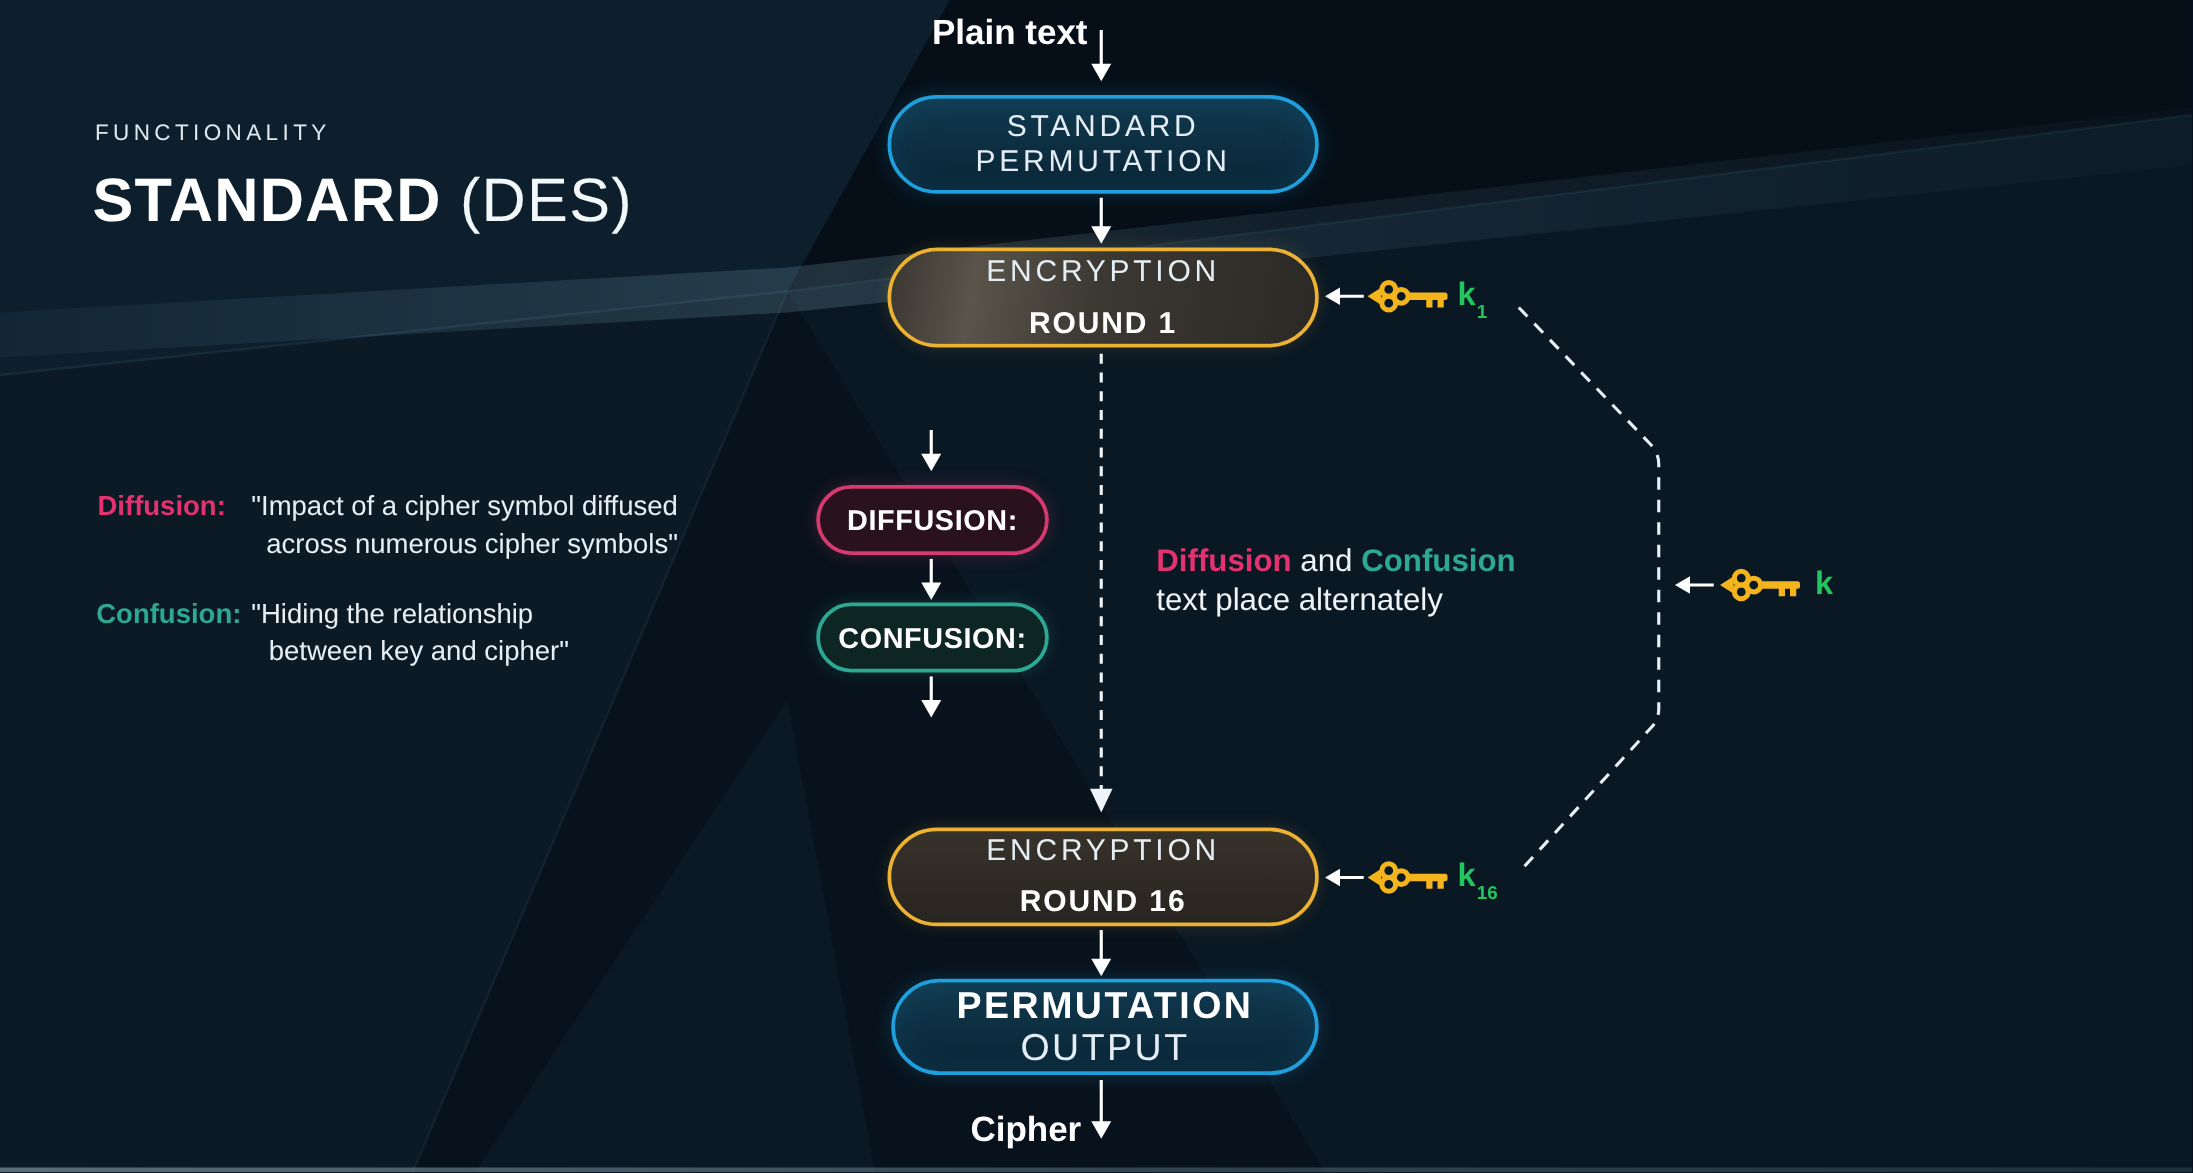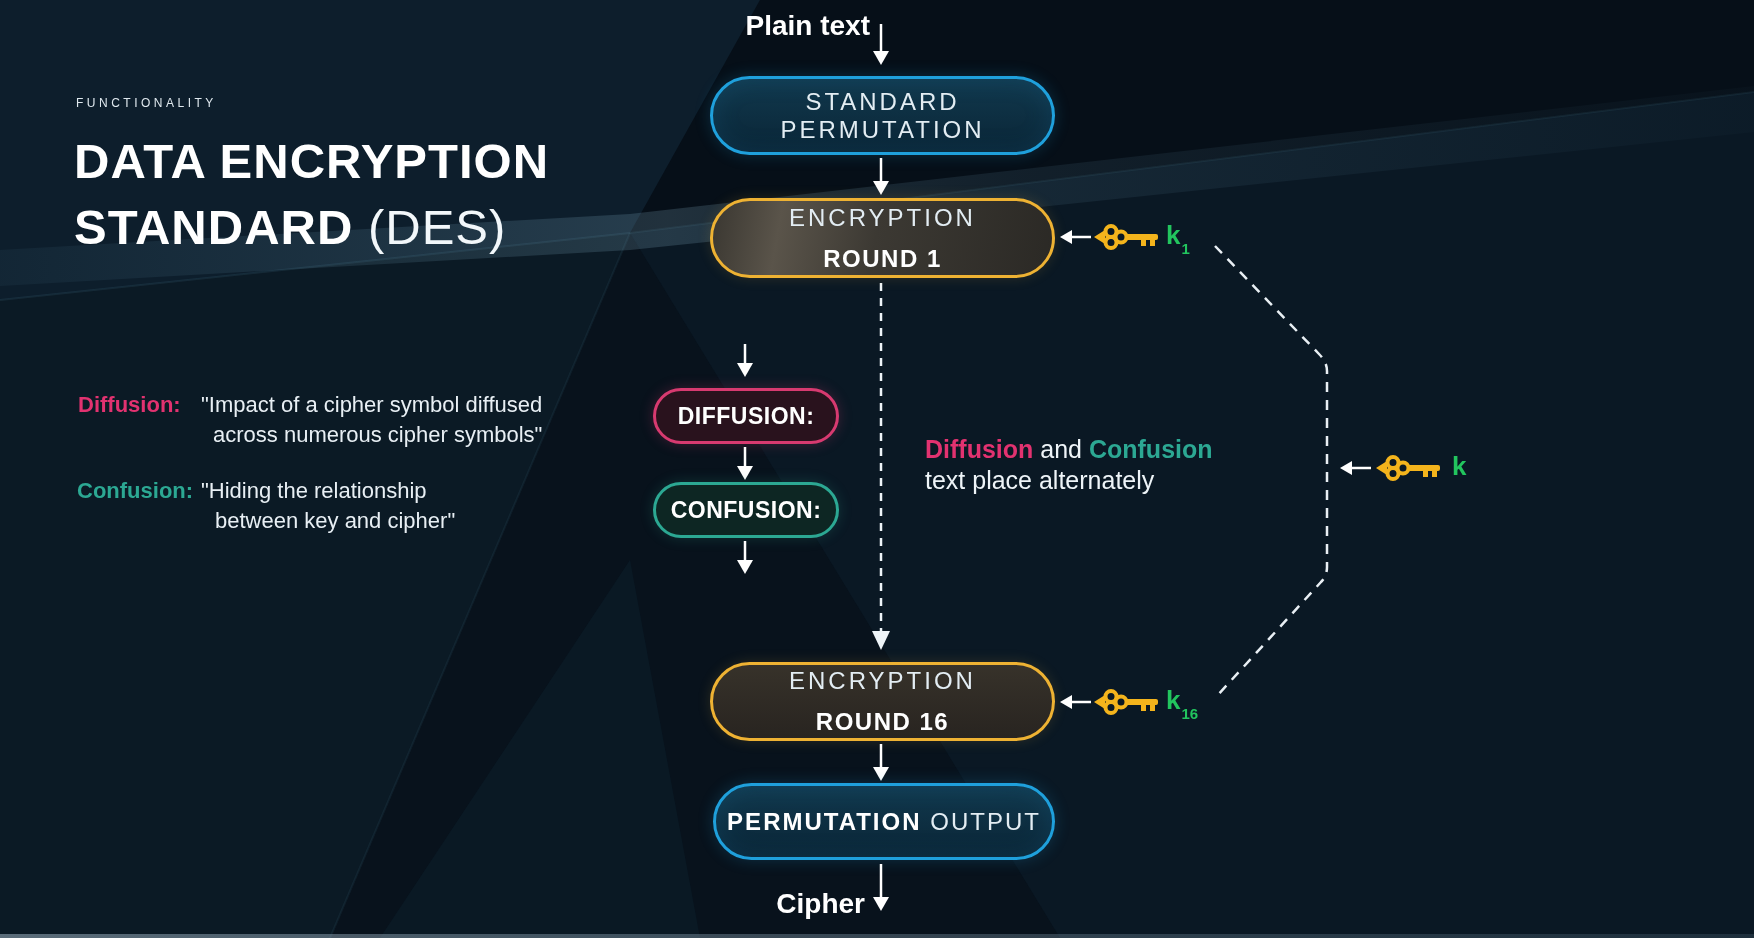--- a/index.html
+++ b/index.html
@@ -7,21 +7,21 @@
     position:relative;width:1754px;height:938px;overflow:hidden;
     background:#0b1722;
     font-family:"Liberation Sans","DejaVu Sans",sans-serif;
     color:#eef4f8;
   }
   .abs{position:absolute;}
   #bg{position:absolute;left:0;top:0;width:1754px;height:938px;}
 
   
   .eyebrow{
-    left:76px;top:96px;font-size:12px;letter-spacing:3.5px;
+    left:76px;top:96px;font-size:18px;letter-spacing:3.5px;
     font-weight:400;color:#dfe8ee;
   }
   .title{
     left:74px;top:128px;font-size:49px;line-height:66px;
     font-weight:700;color:#ffffff;letter-spacing:1px;white-space:nowrap;
   }
   .title .light{font-weight:300;color:#f2f7fa;}
 
   
   .flowbox{
@@ -105,21 +105,20 @@
     <g>
       <line x1="881" y1="283" x2="881" y2="632" stroke="#eef4f8" stroke-width="2.5" stroke-dasharray="8 7"></line>
       <polygon points="872,631 890,631 881,650" fill="#eef4f8"></polygon>
     </g>
 
     <path d="M1215,246 L1319,354 Q1327,362 1327,371 L1327,567 Q1327,576 1321,582 L1216,697" fill="none" stroke="#e9eff4" stroke-width="2.5" stroke-dasharray="10 8"></path>
   </svg>
 
   <div class="abs eyebrow">FUNCTIONALITY</div>
   <div class="abs title">
-    <div>DATA ENCRYPTION</div>
     <div>
       <span>STANDARD</span>
       <span class="light">(DES)</span>
     </div>
   </div>
 
   <div class="abs io-label" style="left:690px;top:10px;width:180px;text-align:right;">Plain text</div>
   <svg class="abs" style="left:870px;top:24px;" width="22" height="42" viewBox="0 0 22 42">
     <line x1="11" y1="0" x2="11" y2="28" stroke="#fff" stroke-width="2.5"></line>
     <polygon points="3,27 19,27 11,41" fill="#fff"></polygon>
@@ -224,21 +223,21 @@
     <rect x="56" y="16" width="5" height="7" fill="#f4b41c"></rect>
   </svg>
   <div class="abs key-label" style="left:1166px;top:685px;"><span>k</span><sub>16</sub></div>
 
   <svg class="abs" style="left:870px;top:744px;" width="22" height="38" viewBox="0 0 22 38">
     <line x1="11" y1="0" x2="11" y2="24" stroke="#fff" stroke-width="2.5"></line>
     <polygon points="3,23 19,23 11,37" fill="#fff"></polygon>
   </svg>
 
   <div class="abs flowbox box-cyan" style="left:713px;top:783px;width:342px;height:77px;">
-    <div style="font-size:24px;letter-spacing:2px;">
+    <div style="font-size:30px;letter-spacing:2px;">
       <span style="font-weight:700;color:#fff;">PERMUTATION</span>
       <span style="font-weight:300;color:#e3edf3;">OUTPUT</span>
     </div>
   </div>
 
   <div class="abs io-label" style="left:690px;top:888px;width:175px;text-align:right;">Cipher</div>
   <svg class="abs" style="left:870px;top:864px;" width="22" height="48" viewBox="0 0 22 48">
     <line x1="11" y1="0" x2="11" y2="34" stroke="#fff" stroke-width="2.5"></line>
     <polygon points="3,33 19,33 11,47" fill="#fff"></polygon>
   </svg>

